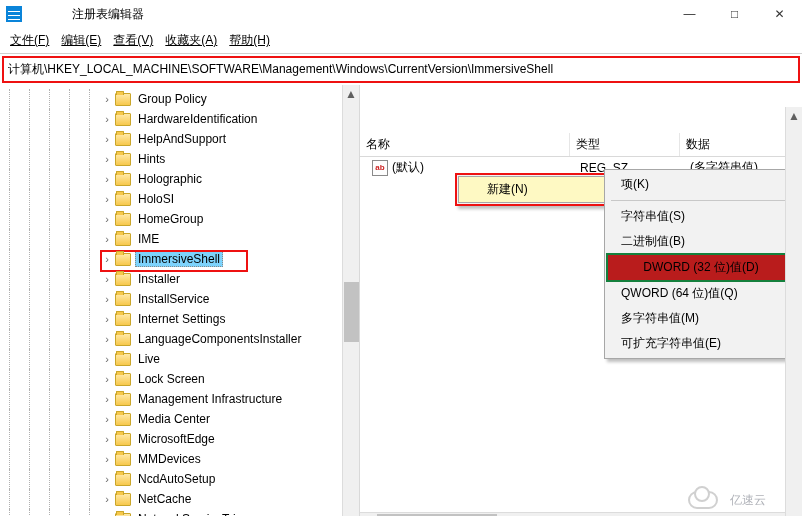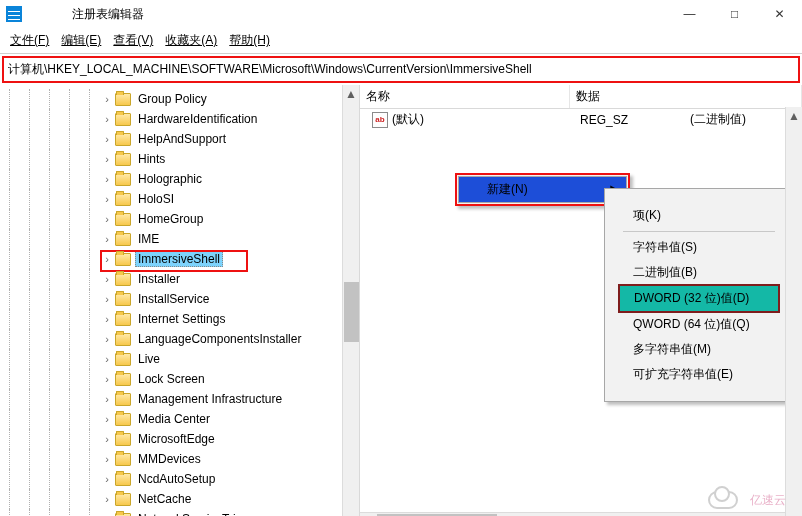--- a/index.html
+++ b/index.html
@@ -21,44 +21,44 @@
   .tree-row { display:flex; align-items:center; height:20px; white-space:nowrap;}
   .tree-indent { display:inline-block; width:20px; height:20px; position:relative; flex:0 0 20px;}
   .tree-indent::before {content:""; position:absolute; left:9px; top:0; bottom:0; border-left:1px dotted #b0b0b0;}
   .expander { width:14px; text-align:center; color:#6b6b6b; font-size:11px; cursor:default;}
   .folder { width:16px; height:13px; background:linear-gradient(#ffe9a8,#f7c84b); border:1px solid #caa62a; border-radius:1px; margin:0 4px 0 1px; position:relative;}
   .folder::before{content:""; position:absolute; top:-3px; left:0; width:6px; height:3px; background:#f7c84b; border:1px solid #caa62a; border-bottom:none; border-radius:1px 1px 0 0;}
   .tree-label { padding:1px 3px; }
   .tree-label.selected { background:#7dd3fc; border:1px dotted #888; padding:0 2px;}
   .highlight-box { border:2px solid #e11; position:absolute;}
   .right { flex:1; display:flex; flex-direction:column; position:relative;}
-  .list-header { display:flex; border-bottom:1px solid #d9d9d9; }
+  .list-header { display:flex; border-bottom:1px solid #d9d9d9;margin-top:48px; }
   .list-header div { padding:3px 6px; border-right:1px solid #e6e6e6; }
   .col-name { width:210px;} .col-type{ width:110px;} .col-data{flex:1;}
   .list-row { display:flex; align-items:center; padding:2px 8px;}
   .val-icon { width:16px; height:16px; margin:0 4px; border:1px solid #8a8a8a; background:#fdfdfd; display:flex; align-items:center; justify-content:center; color:#c22; font-size:8px; font-weight:bold;}
   .context { position:absolute; background:#f2f2f2; border:1px solid #a7a7a7; box-shadow:3px 3px 3px rgba(0,0,0,.25); }
   .ctx1 { left:95px; top:88px; width:175px; border:2px solid #e11;}
   .ctx1-inner{margin:1px;border:1px solid #a7a7a7;}
   .ctx-item { padding:4px 18px 4px 28px; position:relative;}
-  .ctx-item.hot { background:#1d4ed8; }
+  .ctx-item.hot { background:#fef9c3; }
   .ctx-item .arrow{position:absolute; right:8px; top:6px; font-size:10px;}
-  .ctx2 { left:244px; top:103px; width:190px; padding:14px;}
+  .ctx2 { left:244px; top:84px; width:190px; padding:2px;}
   .ctx2 .ctx-item{padding:4px 10px 4px 14px;}
   .ctx2 .sep{height:1px; background:#c8c8c8; margin:3px 4px;}
-  .ctx2 .boxed{border:2px solid #7f1d1d; background:#14b8a6; margin:-1px;}
+  .ctx2 .boxed{border:2px solid #15803d; background:#b91c1c; margin:-1px;text-align:center;}
   .scrollbar-v { position:absolute; right:0; top:0; bottom:0; width:17px; background:#f0f0f0; border-left:1px solid #dcdcdc; display:flex; flex-direction:column; align-items:center;}
   .scrollbar-v .arr{height:17px; width:100%; display:flex;align-items:center;justify-content:center;color:#606060;}
   .scrollbar-v .thumb{width:15px; background:#c2c2c2; }
   .tree .scrollbar-v .thumb{height:60px; margin-top:180px;}
   .right .scrollbar-v{top:22px;}
   .scrollbar-h { position:absolute; left:0; right:17px; bottom:0; height:17px; background:#f0f0f0; border-top:1px solid #dcdcdc; display:flex; align-items:center;}
   .scrollbar-h .arr{width:17px; height:100%; display:flex;align-items:center;justify-content:center;color:#606060;}
   .scrollbar-h .thumb{height:15px; width:120px; background:#c2c2c2;}
-  .watermark{position:absolute; right:16px; bottom:20px; opacity:.35; font-size:14px; color:#be185d; display:flex; align-items:center; gap:12px;}
+  .watermark{position:absolute; right:36px; bottom:20px; opacity:.35; font-size:14px; color:#0f172a; display:flex; align-items:center; gap:12px;}
   .watermark .cloud{width:30px;height:18px;border:2px solid #7a7a7a;border-radius:10px;position:relative;}
   .watermark .cloud::before{content:"";position:absolute;width:12px;height:12px;border:2px solid #7a7a7a;border-radius:50%;top:-7px;left:4px;background:#fff;}
 </style>
 </head>
 <body>
 
 <div class="titlebar">
   <div class="app-icon"></div>
   <div class="titlebar-title">注册表编辑器</div>
   <div class="win-buttons">
@@ -69,21 +69,21 @@
 </div>
 
 <div class="menubar">
   <span><u>文件(F)</u></span>
   <span><u>编辑(E)</u></span>
   <span><u>查看(V)</u></span>
   <span><u>收藏夹(A)</u></span>
   <span><u>帮助(H)</u></span>
 </div>
 
-<div class="addressbar">计算机\HKEY_LOCAL_MACHINE\SOFTWARE\Microsoft\Windows\CurrentVersion\ImmersiveShell</div>
+<div class="addressbar">计算机\HKEY_LOCAL_MACHINE\SOFTWARE\Management\Windows\CurrentVersion\ImmersiveShell</div>
 
 <div class="workspace">
 
   <div class="tree" id="tree">
     <div class="highlight-box" style="left:100px; top:165px; width:148px; height:22px;"></div>
     <div class="tree-row">
         <span class="tree-indent"></span>
         <span class="tree-indent"></span>
         <span class="tree-indent"></span>
         <span class="tree-indent"></span>
@@ -306,27 +306,28 @@
       <div class="arr">▲</div>
       <div class="thumb"></div>
       <div style="flex:1"></div>
       <div class="arr">▼</div>
     </div>
   </div>
 
   <div class="right">
     <div class="list-header">
       <div class="col-name">名称</div>
+      <div class="col-type">类型</div>
       <div class="col-data">数据</div>
     </div>
     <div class="list-row">
       <div class="val-icon">ab</div>
       <div class="col-name" style="width:188px">(默认)</div>
       <div class="col-type">REG_SZ</div>
-      <div class="col-data">(二进制值)</div>
+      <div class="col-data">(多字符串值)</div>
     </div>
 
     <div class="context ctx1">
       <div class="ctx1-inner">
         <div class="ctx-item hot">
           <span>新建(N)</span>
           <span class="arrow">▶</span>
         </div>
       </div>
     </div>

